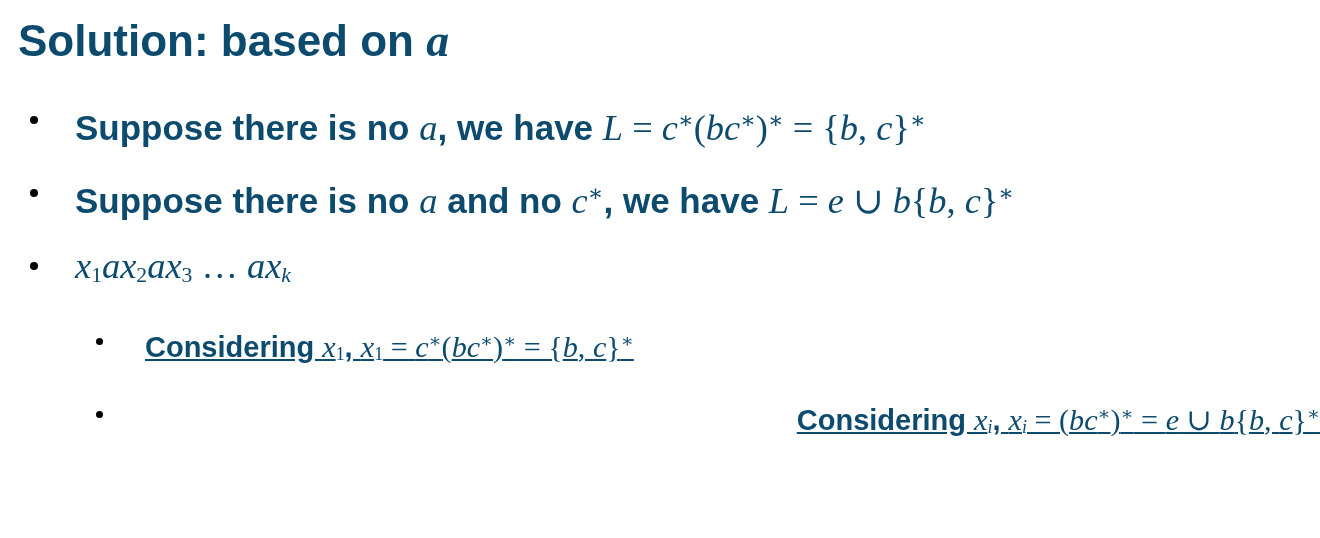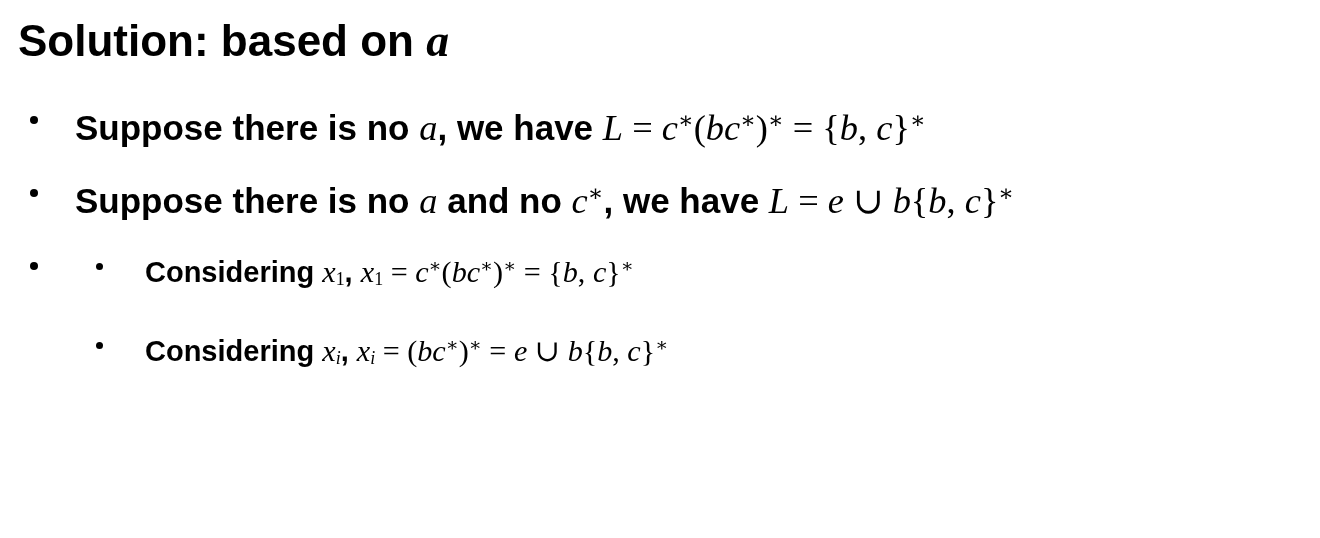--- a/index.html
+++ b/index.html
@@ -1,47 +1,47 @@
 <!DOCTYPE html>
 <html><head>
 <meta charset="utf-8">
 <style>
   html, body { margin:0; padding:0; }
   .slide {
     position: relative;
     width: 1320px;
     height: 538px;
     background: #ffffff;
-    color: #000000;
+    color: #0c4a6e;
     overflow: hidden;
   }
   .title {
     font-family: "Liberation Sans", sans-serif;
     font-weight: 700;
     font-size: 44px;
     line-height: 50px;
     margin: 16px 0 0 18px;
     white-space: nowrap;
   }
   .body { }
   .line {
     position: relative;
     font-size: 35px;
     line-height: 40px;
     white-space: nowrap;
   }
   .body .line { margin-top: 24px; }
   .body .line:nth-child(1) { margin-top: 34px; }
   .body .line:nth-child(5) { margin-top: 26px; }
-  .body .line:nth-child(6) { margin-top: 20px; }
+  .body .line:nth-child(6) { margin-top: 20px; text-align: right; }
   .body .line:nth-child(7) { margin-top: 20px; }
 
   .level-main { padding-left: 75px; }
   .level-cont { padding-left: 75px; }
-  .level-sub  { padding-left: 145px; font-size: 29px; }
+  .level-sub  { padding-left: 145px; font-size: 29px; text-decoration: underline; }
 
   .dot {
     position: absolute;
     top: 16px;
     width: 8px; height: 8px;
     border-radius: 50%;
     background: #000;
   }
   .level-main > .dot { left: 30px; }
   .level-sub  > .dot { left: 96px; top: 17px; width: 7px; height: 7px; }
@@ -56,17 +56,18 @@
 </style>
 </head>
 <body>
 
 <div class="slide">
   <div class="title"><span class="s-bold">Solution: based on </span><span class="s-mi">a</span></div>
   <div class="body">
       <div class="line level-main"><span class="dot"></span><span><span class="s-bold">Suppose there is no </span><span class="s-mi">a</span><span class="s-bold">, we have </span><span class="s-mi">L</span><span class="s-mr"> = </span><span class="s-mi">c</span><span class="s-sup">∗</span><span class="s-mr">(</span><span class="s-mi">bc</span><span class="s-sup">∗</span><span class="s-mr">)</span><span class="s-sup">∗</span><span class="s-mr"> = {</span><span class="s-mi">b</span><span class="s-mr">, </span><span class="s-mi">c</span><span class="s-mr">}</span><span class="s-sup">∗</span></span></div>
       <div class="line level-main"><span class="dot"></span><span><span class="s-bold">Suppose there is no </span><span class="s-mi">a</span><span class="s-bold"> and no </span><span class="s-mi">c</span><span class="s-sup">∗</span><span class="s-bold">, we have </span><span class="s-mi">L</span><span class="s-mr"> = </span><span class="s-mi">e</span><span class="s-mr"> ∪ </span><span class="s-mi">b</span><span class="s-mr">{</span><span class="s-mi">b</span><span class="s-mr">, </span><span class="s-mi">c</span><span class="s-mr">}</span><span class="s-sup">∗</span></span></div>
       <div class="line level-main"><span class="dot"></span></div>
+      <div class="line level-cont"><span><span class="s-mi">x</span><span class="s-sub">1</span><span class="s-mi">ax</span><span class="s-sub">2</span><span class="s-mi">ax</span><span class="s-sub">3</span><span class="s-mr"> … </span><span class="s-mi">ax</span><span class="s-subi">k</span></span></div>
       <div class="line level-sub"><span class="dot"></span><span><span class="s-bold">Considering </span><span class="s-mi">x</span><span class="s-sub">1</span><span class="s-bold">, </span><span class="s-mi">x</span><span class="s-sub">1</span><span class="s-mr"> = </span><span class="s-mi">c</span><span class="s-sup">∗</span><span class="s-mr">(</span><span class="s-mi">bc</span><span class="s-sup">∗</span><span class="s-mr">)</span><span class="s-sup">∗</span><span class="s-mr"> = {</span><span class="s-mi">b</span><span class="s-mr">, </span><span class="s-mi">c</span><span class="s-mr">}</span><span class="s-sup">∗</span></span></div>
       <div class="line level-sub"><span class="dot"></span><span><span class="s-bold">Considering </span><span class="s-mi">x</span><span class="s-subi">i</span><span class="s-bold">, </span><span class="s-mi">x</span><span class="s-subi">i</span><span class="s-mr"> = (</span><span class="s-mi">bc</span><span class="s-sup">∗</span><span class="s-mr">)</span><span class="s-sup">∗</span><span class="s-mr"> = </span><span class="s-mi">e</span><span class="s-mr"> ∪ </span><span class="s-mi">b</span><span class="s-mr">{</span><span class="s-mi">b</span><span class="s-mr">, </span><span class="s-mi">c</span><span class="s-mr">}</span><span class="s-sup">∗</span></span></div>
       <div class="line level-main"></div>
     </div>
 </div>
 
 </body></html>

